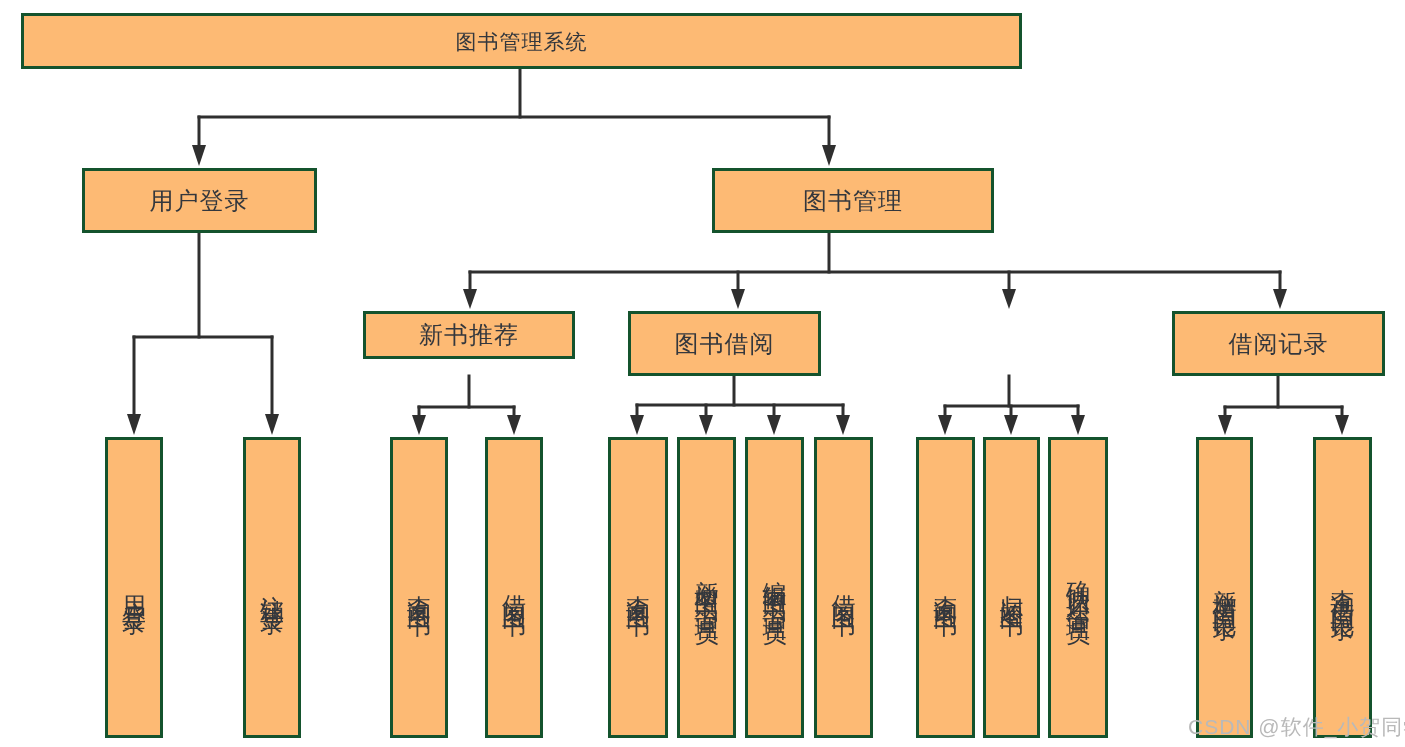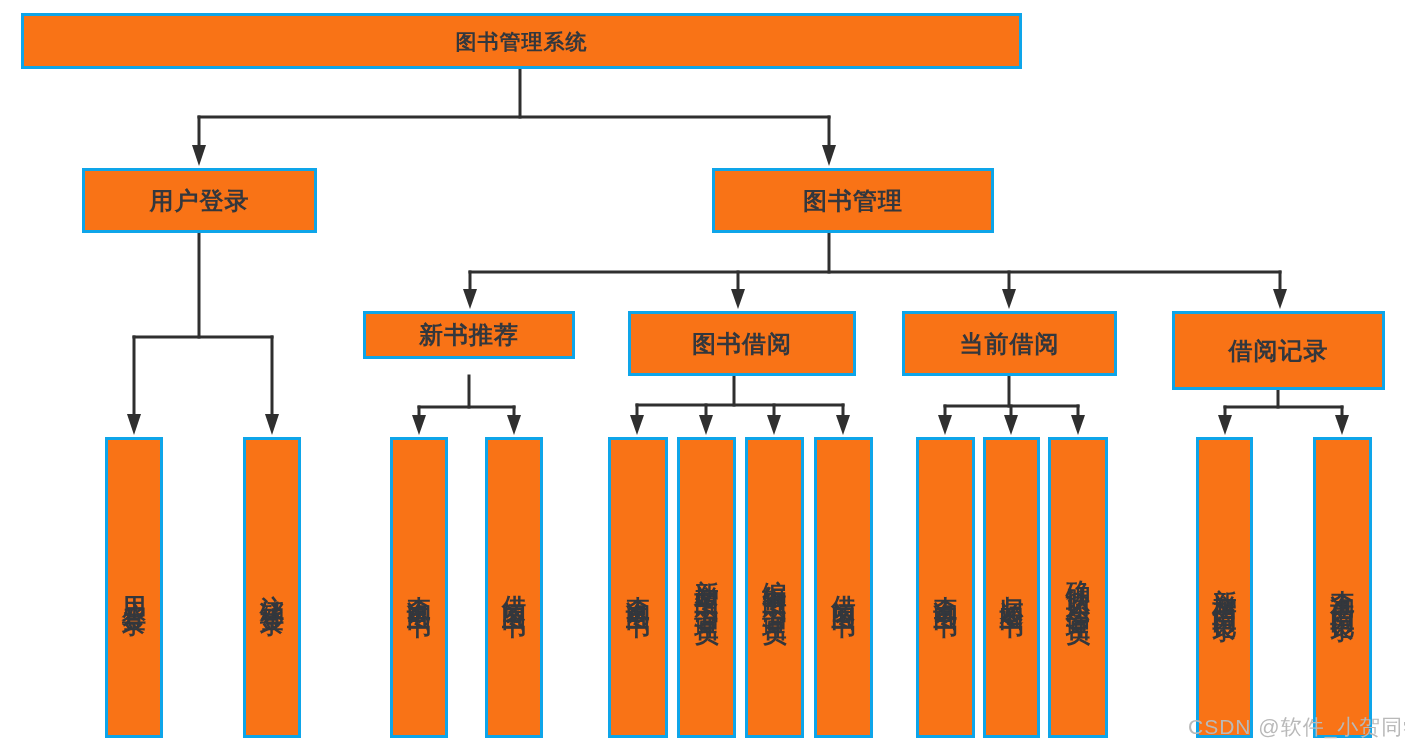--- a/index.html
+++ b/index.html
@@ -12,29 +12,28 @@
     overflow: hidden;
   }
   #connectors {
     position: absolute;
     left: 0; top: 0;
     width: 1405px; height: 747px;
   }
   .node {
     position: absolute;
     box-sizing: border-box;
-    border: 3px solid #0ea5e9;
-    background: #f97316;
+    border: 3px solid #14532d;
+    background: #fdba74;
     color: #33373d;
     display: flex;
     align-items: center;
     justify-content: center;
     text-align: center;
     line-height: 1;
-    font-weight: bold;
   }
   .h-node { font-size: 24px; letter-spacing: 1px; }
   .root-node { font-size: 21px; letter-spacing: 1px; }
   .v-node {
     writing-mode: vertical-rl;
     font-size: 24px;
     letter-spacing: 6px;
     line-height: 1;
   }
   #watermark {
@@ -129,23 +128,22 @@
       <polygon points="1335,415 1349,415 1342,435"></polygon>
     </g>
   </svg>
 
   <div class="node h-node root-node" style="left:21px; top:13px; width:1001px; height:56px;">图书管理系统</div>
 
   <div class="node h-node" style="left:82px; top:168px; width:235px; height:65px;">用户登录</div>
   <div class="node h-node" style="left:712px; top:168px; width:282px; height:65px;">图书管理</div>
 
   <div class="node h-node" style="left:363px; top:311px; width:212px; height:48px;">新书推荐</div>
-  <div class="node h-node" style="left:628px; top:311px; width:228px; height:65px;text-align:right;">图书借阅</div>
-  <div class="node h-node" style="left:902px; top:311px; width:215px; height:65px;">当前借阅</div>
-  <div class="node h-node" style="left:1172px; top:311px; width:213px; height:79px;">借阅记录</div>
+  <div class="node h-node" style="left:628px; top:311px; width:193px; height:65px;text-align:right;">图书借阅</div>
+  <div class="node h-node" style="left:1172px; top:311px; width:213px; height:65px;">借阅记录</div>
 
   <div class="node v-node" style="left:105px; top:437px; width:58px; height:301px;">用户登录</div>
   <div class="node v-node" style="left:243px; top:437px; width:58px; height:301px;">注销登录</div>
 
   <div class="node v-node" style="left:390px; top:437px; width:58px; height:301px;">查询图书</div>
   <div class="node v-node" style="left:485px; top:437px; width:58px; height:301px;">借阅图书</div>
 
   <div class="node v-node" style="left:608px; top:437px; width:60px; height:301px;">查询图书</div>
   <div class="node v-node" style="left:677px; top:437px; width:59px; height:301px;">新增图书（管理员）</div>
   <div class="node v-node" style="left:745px; top:437px; width:59px; height:301px;">编辑图书（管理员）</div>

